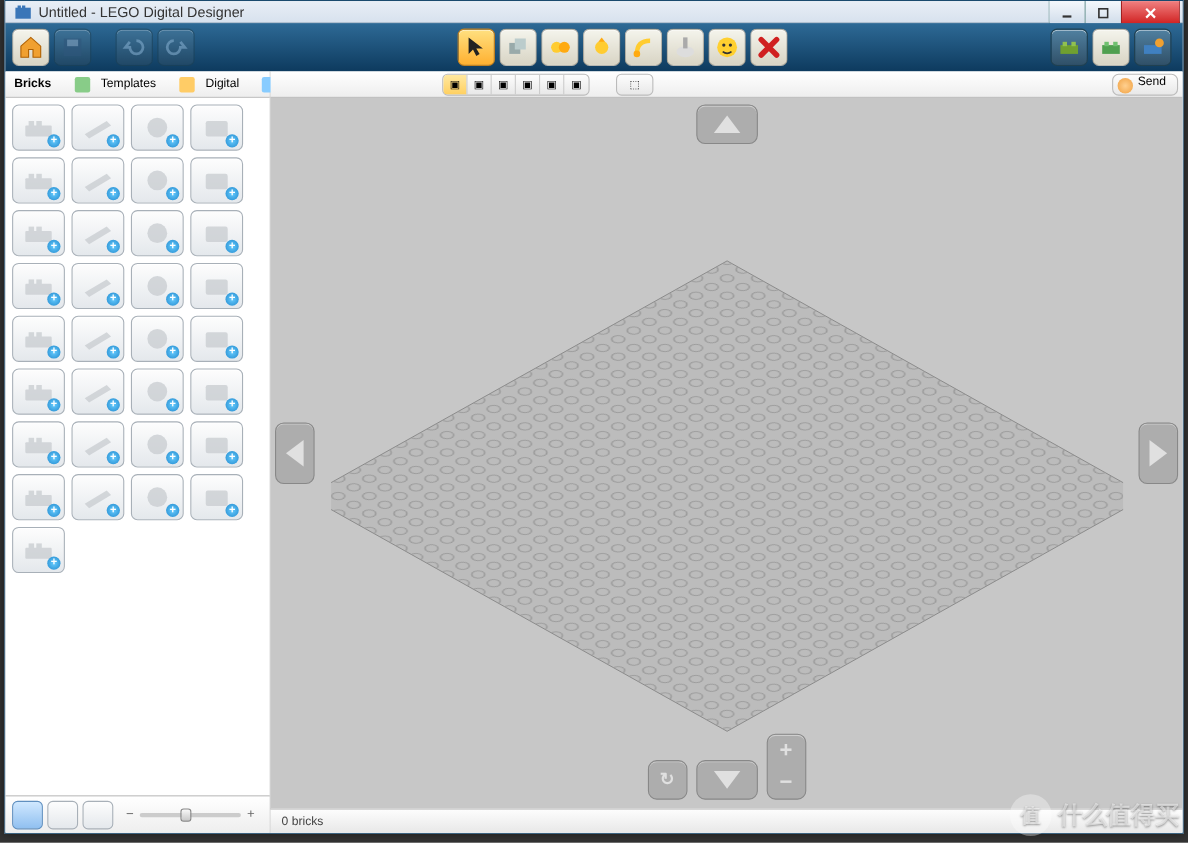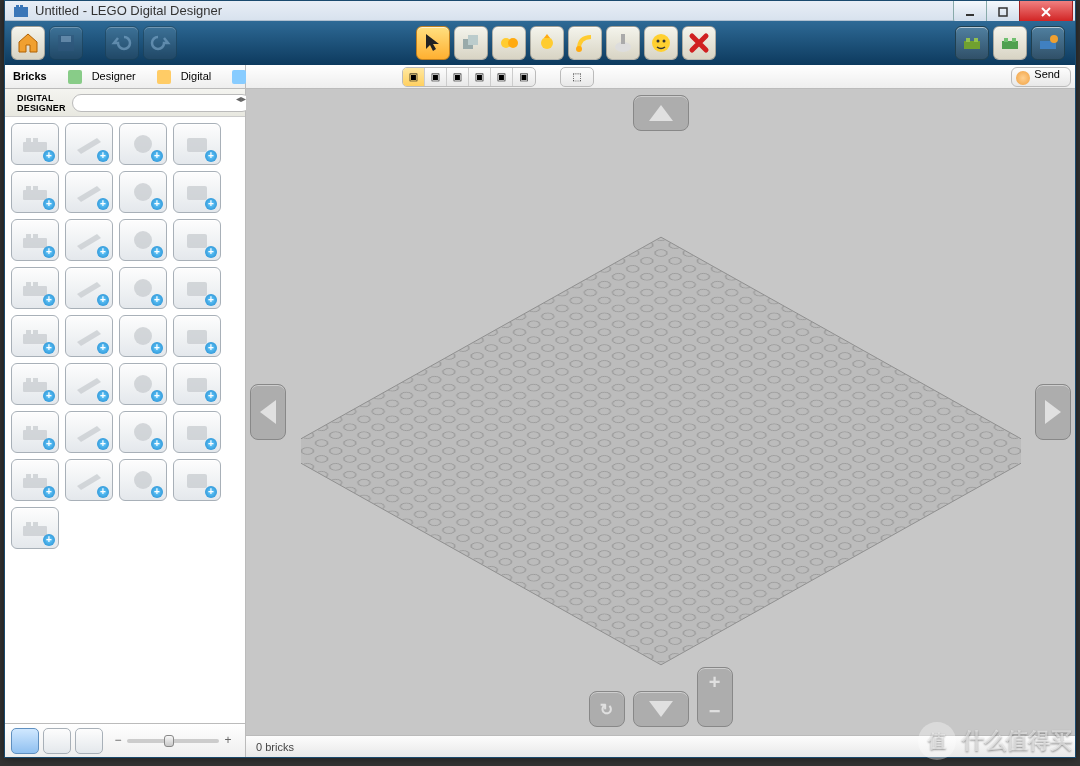--- a/index.html
+++ b/index.html
@@ -205,33 +205,27 @@
   </div>
 
   <div class="workspace">
     <div class="sidebar">
       <div class="tabrow">
         <div class="tab active">
             <span>Bricks</span>
             <div class="tabicon"></div>
           </div>
         <div class="tab">
-            <span>Designer</span>
+            <span>Templates</span>
             <div class="tabicon t2"></div>
           </div>
         <div class="tab">
             <span>Digital</span>
             <div class="tabicon t3"></div>
           </div>
-      </div>
-      <div class="searchrow">
-        <div class="legobadge"></div>
-        <span class="dd">DIGITAL DESIGNER</span>
-        <input class="searchin" placeholder="" style="">
-        <div class="collapse">◂▸</div>
       </div>
       <div class="brickscroll">
         <div class="brickgrid" id="brickgrid">
             <div class="brick">
               <svg viewBox="0 0 36 28">
                 <rect x="6" y="12" width="24" height="10" rx="1" fill="#c8ccd0"></rect>
                 <rect x="9" y="8" width="5" height="5" fill="#c8ccd0"></rect>
                 <rect x="16" y="8" width="5" height="5" fill="#c8ccd0"></rect>
               </svg>
             </div>

